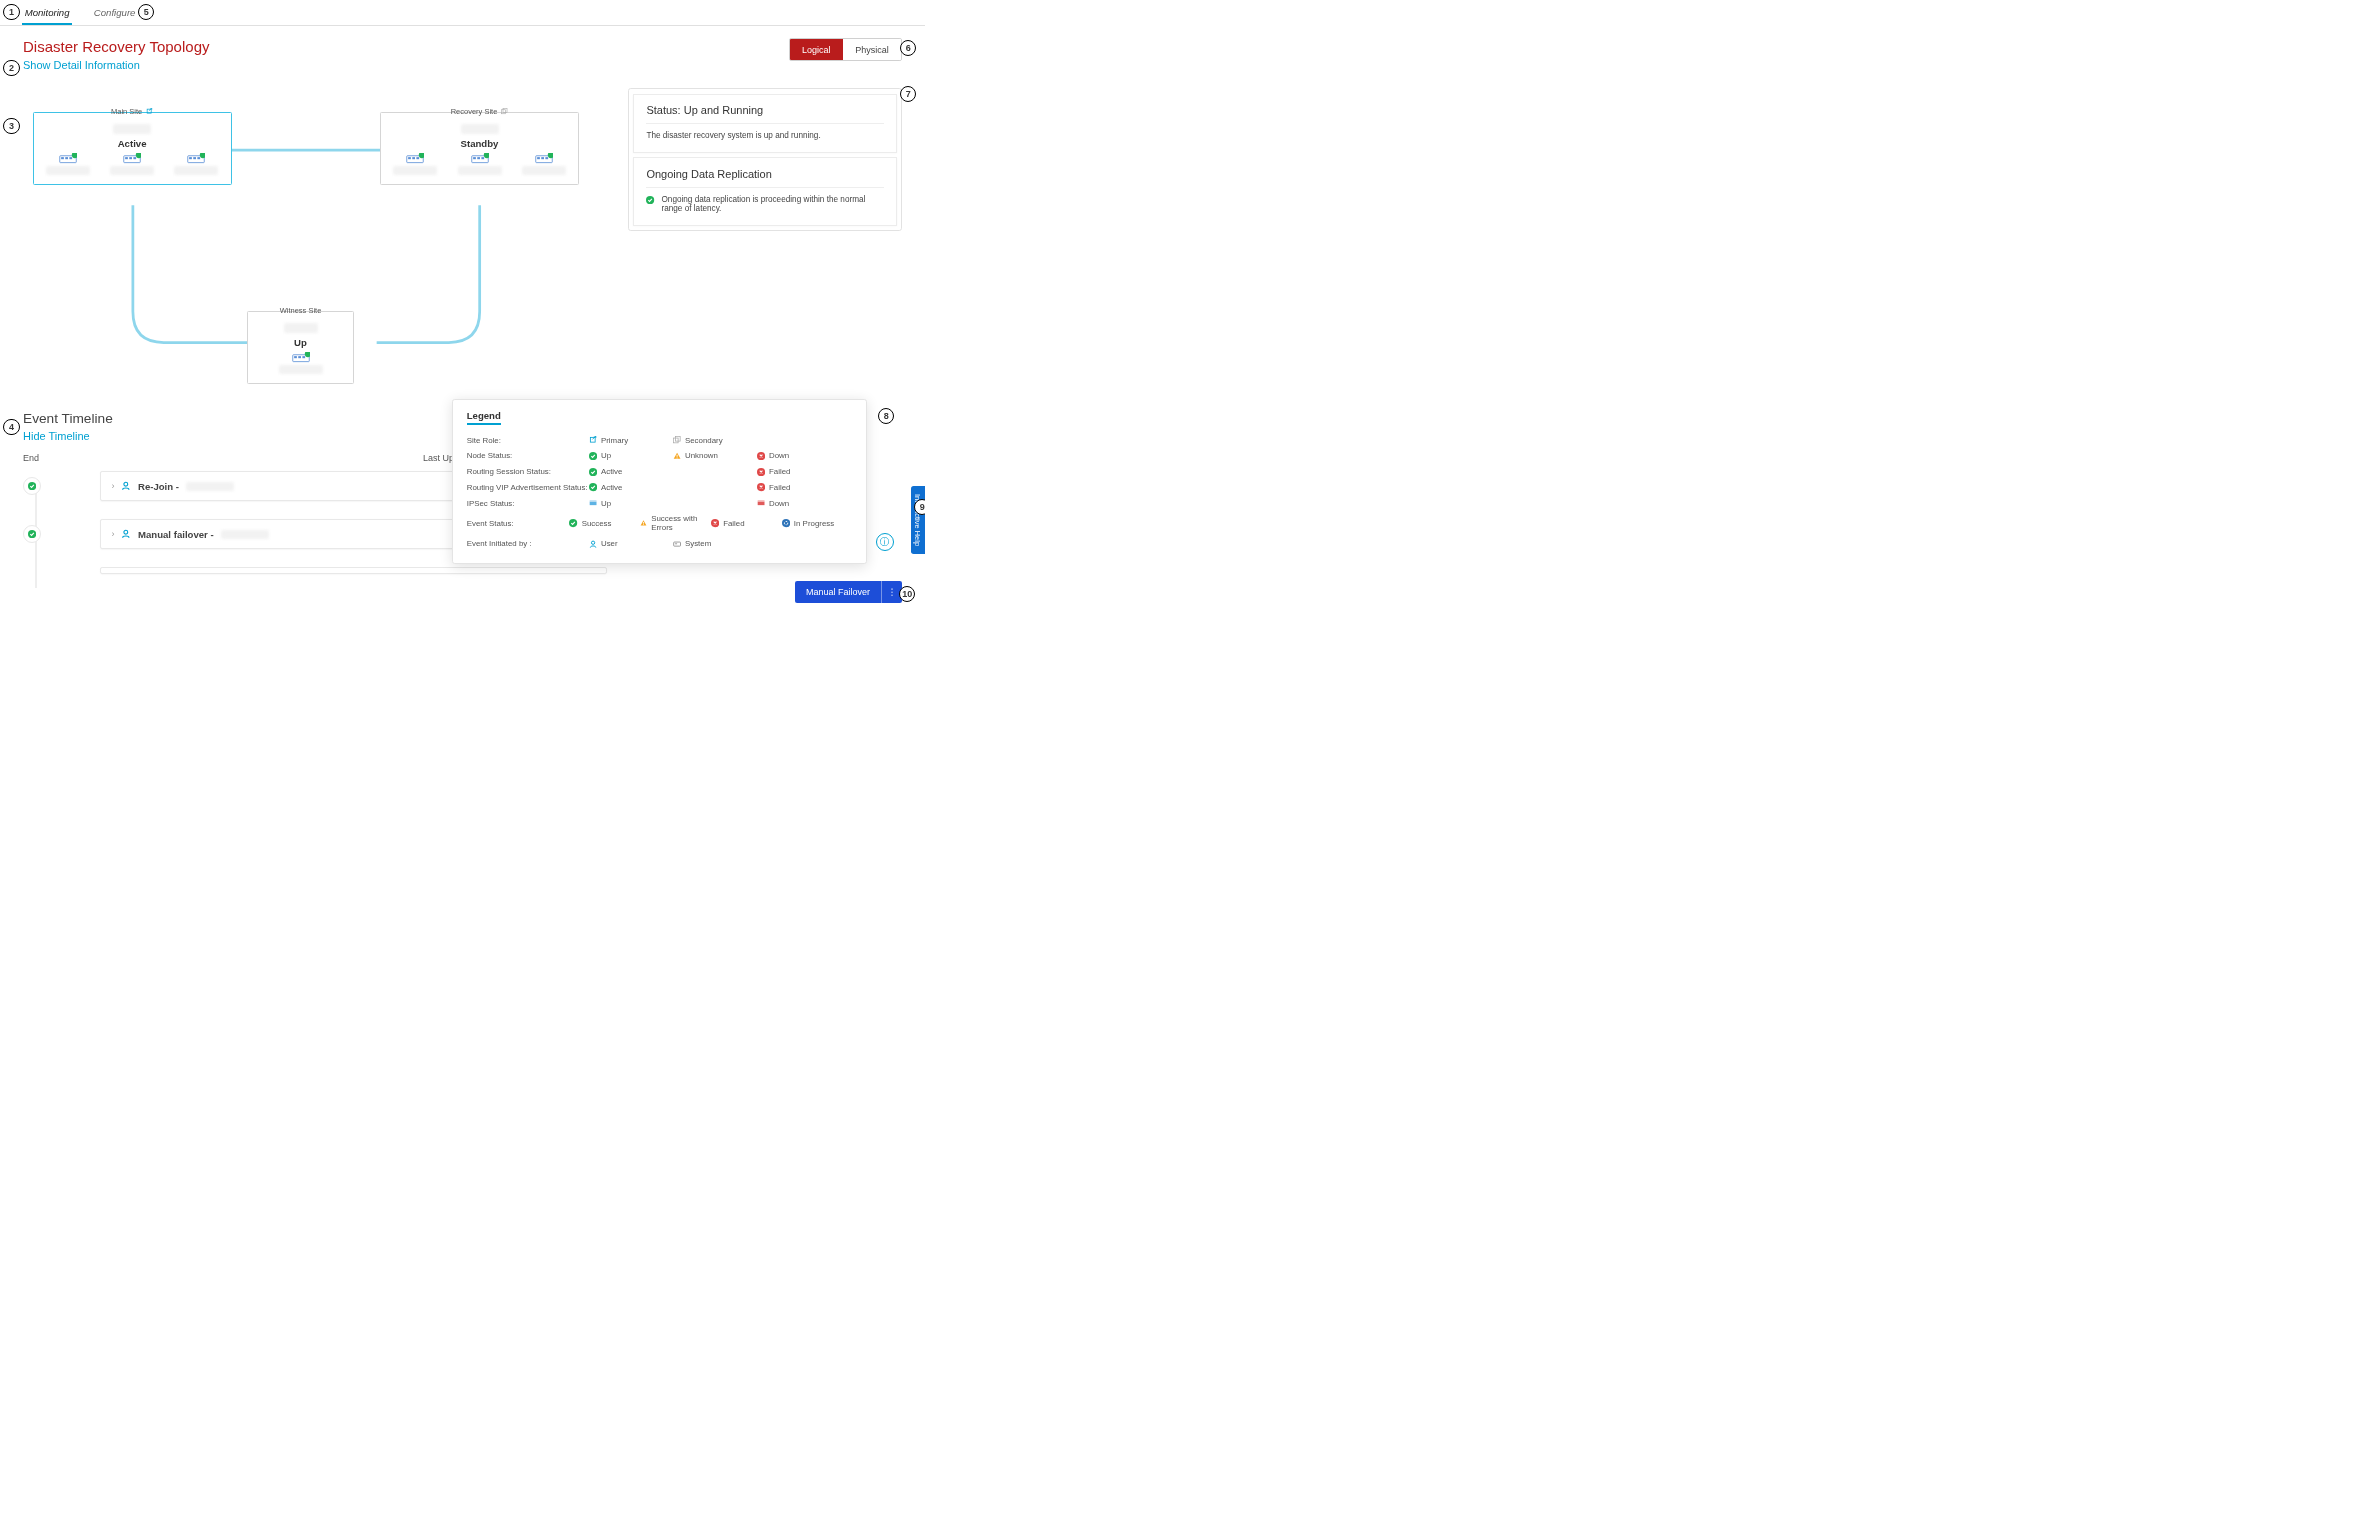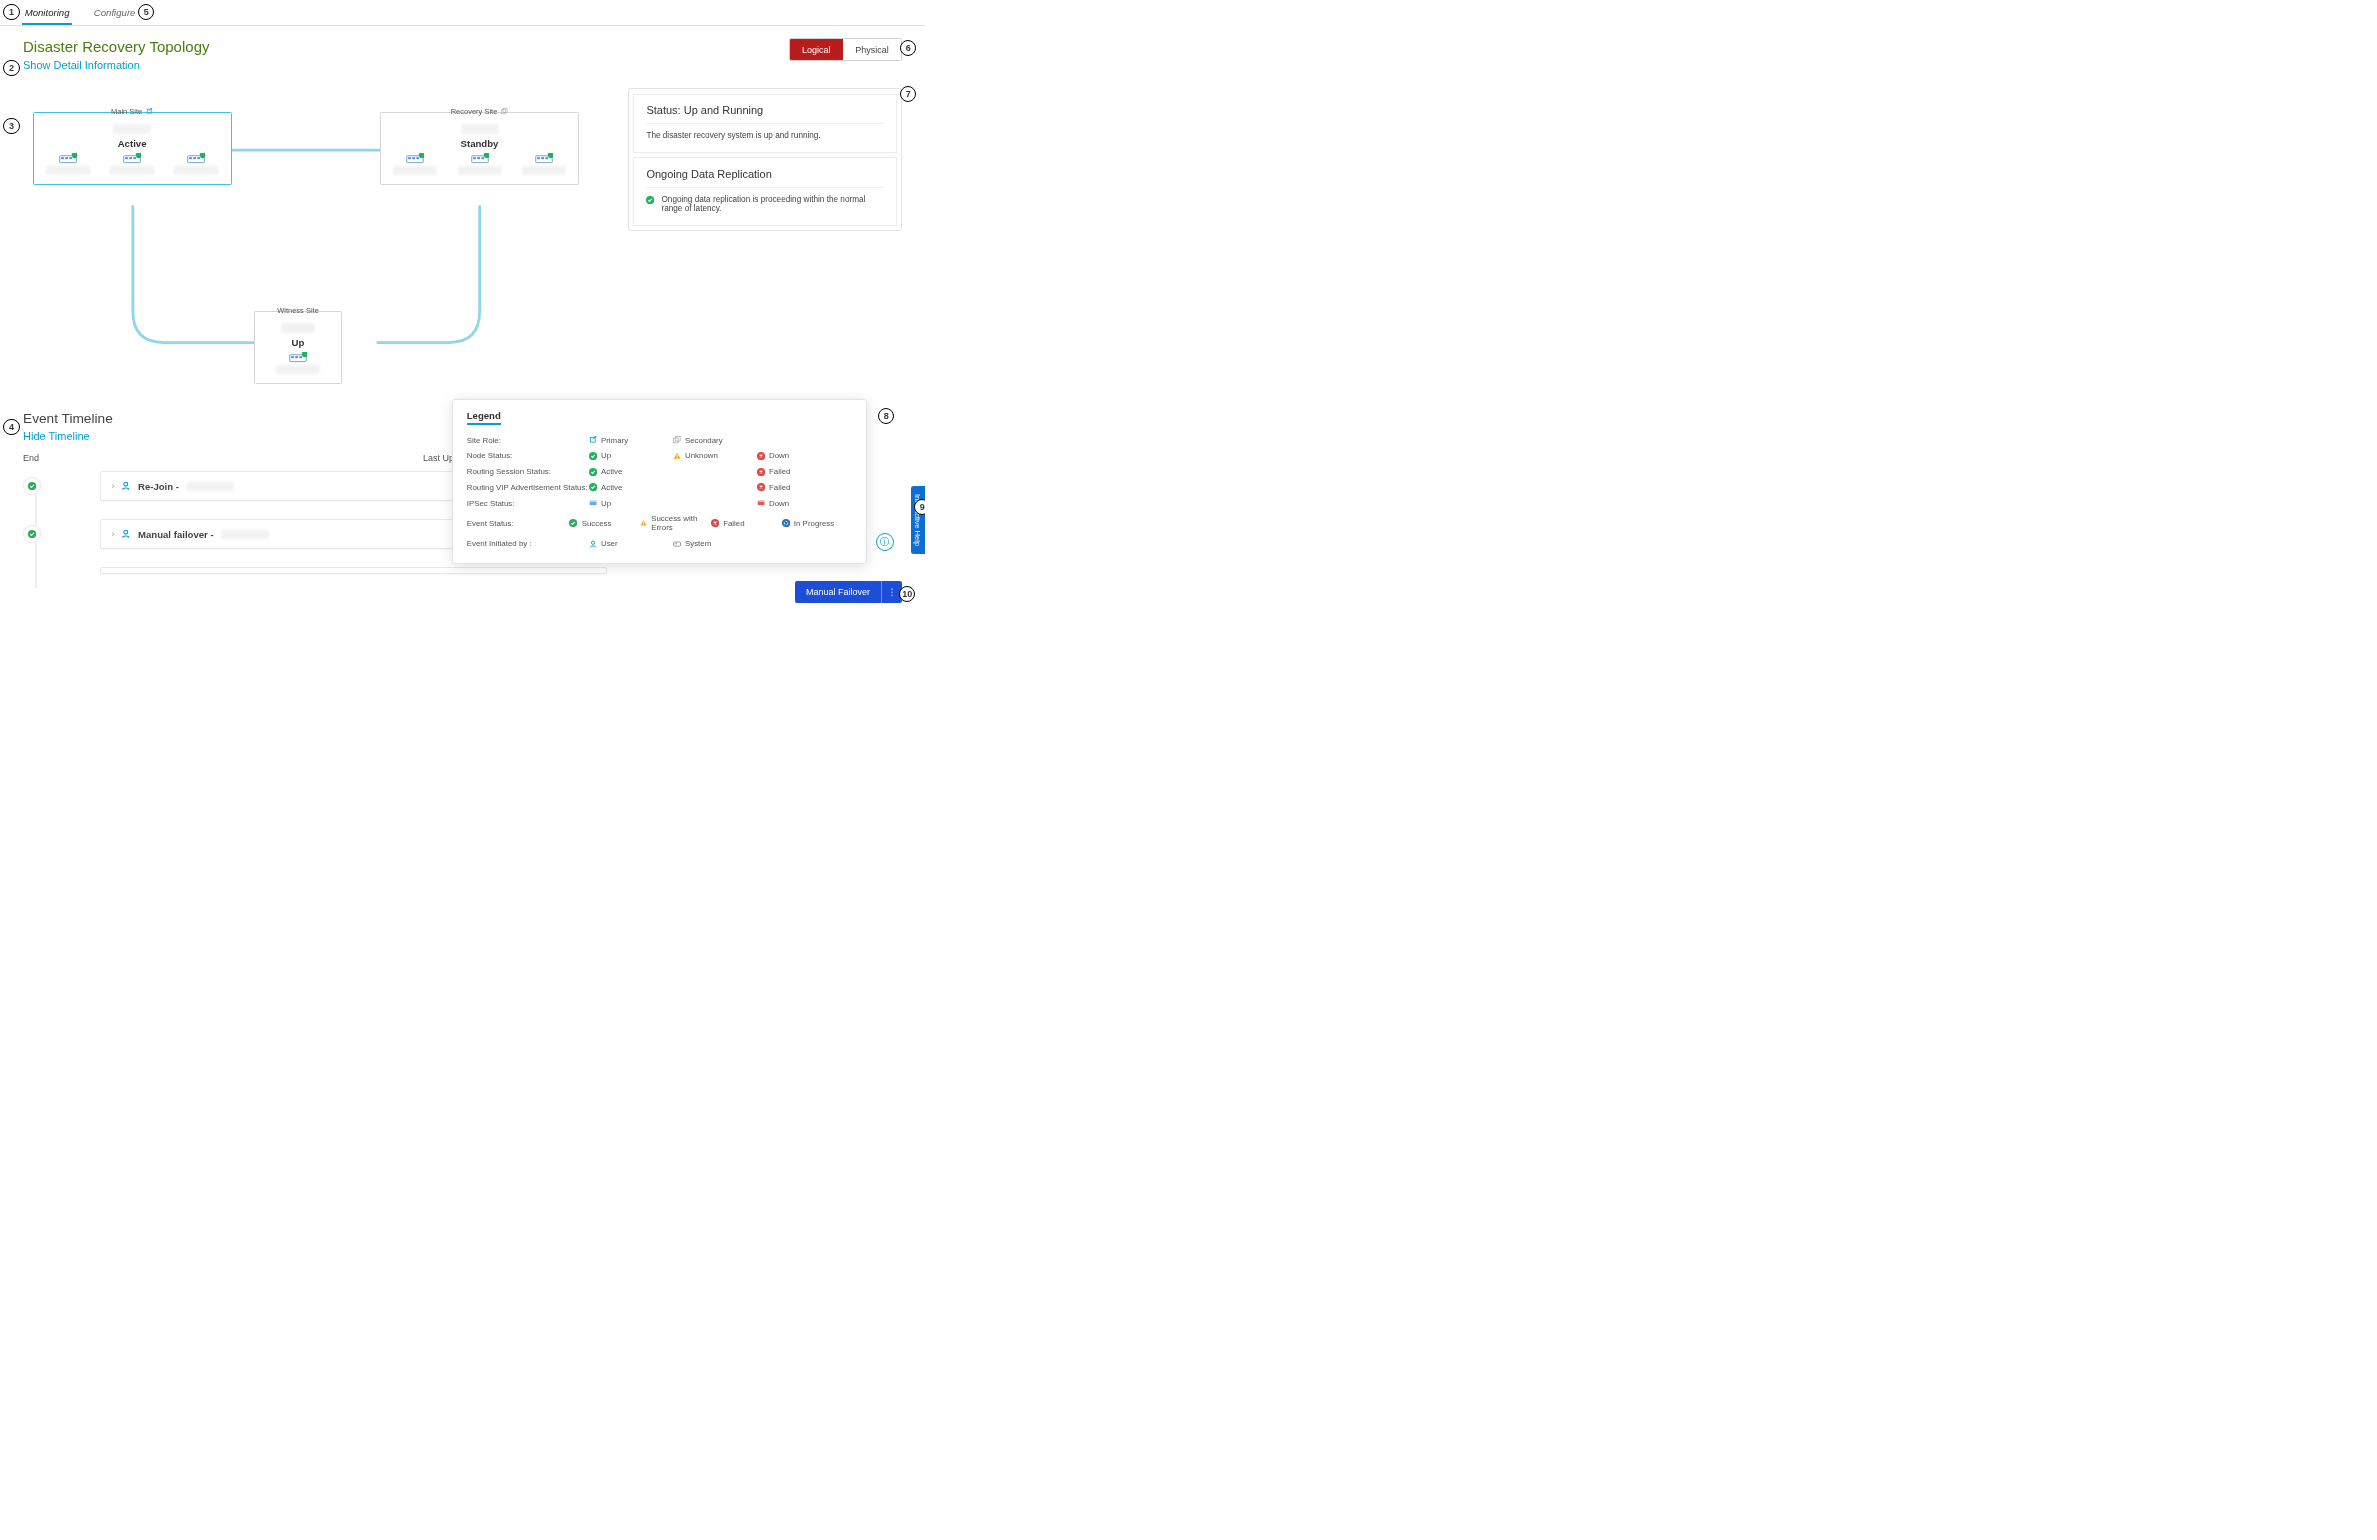--- a/index.html
+++ b/index.html
@@ -56,21 +56,21 @@
 }
 
 .page {
   padding: 12.3px 23px 13.7px 23px;
   position: relative;
 }
 
 h1.page-title {
   font-size: 15px;
   font-weight: 500;
-  color: #4d7c0f;
+  color: #b91c1c;
 }
 .link { color: #00a0d1; font-size: 11px; cursor: pointer; display: inline-block; margin-top: 4.1px; }
 
 
 .view-toggle {
   position: absolute;
   top: 12.3px; right: 23px;
   display: flex;
   border: 0.7px solid #d0d0d0;
   border-radius: 2.1px;
@@ -405,21 +405,21 @@
           </div>
         <div class="node">
             <svg class="device-svg" viewBox="0 0 26 16">
               <use href="#ico-device"></use>
             </svg>
             <span class="redact node-redact"></span>
           </div>
       </div>
     </div>
 
-    <div class="site-box" style="left:231px; top:226px; width:88px;">
+    <div class="site-box" style="left:224px; top:226px; width:107px;">
       <div style="position:absolute; top:-8.2px; left:0; right:0; text-align:center;">
         <span class="site-label">Witness Site</span>
       </div>
       <span class="redact" style="width:34px; margin-top:2.7px;"></span>
       <div class="site-state">Up</div>
       <div class="site-nodes">
         <div class="node">
             <svg class="device-svg" viewBox="0 0 26 16">
               <use href="#ico-device"></use>
             </svg>

